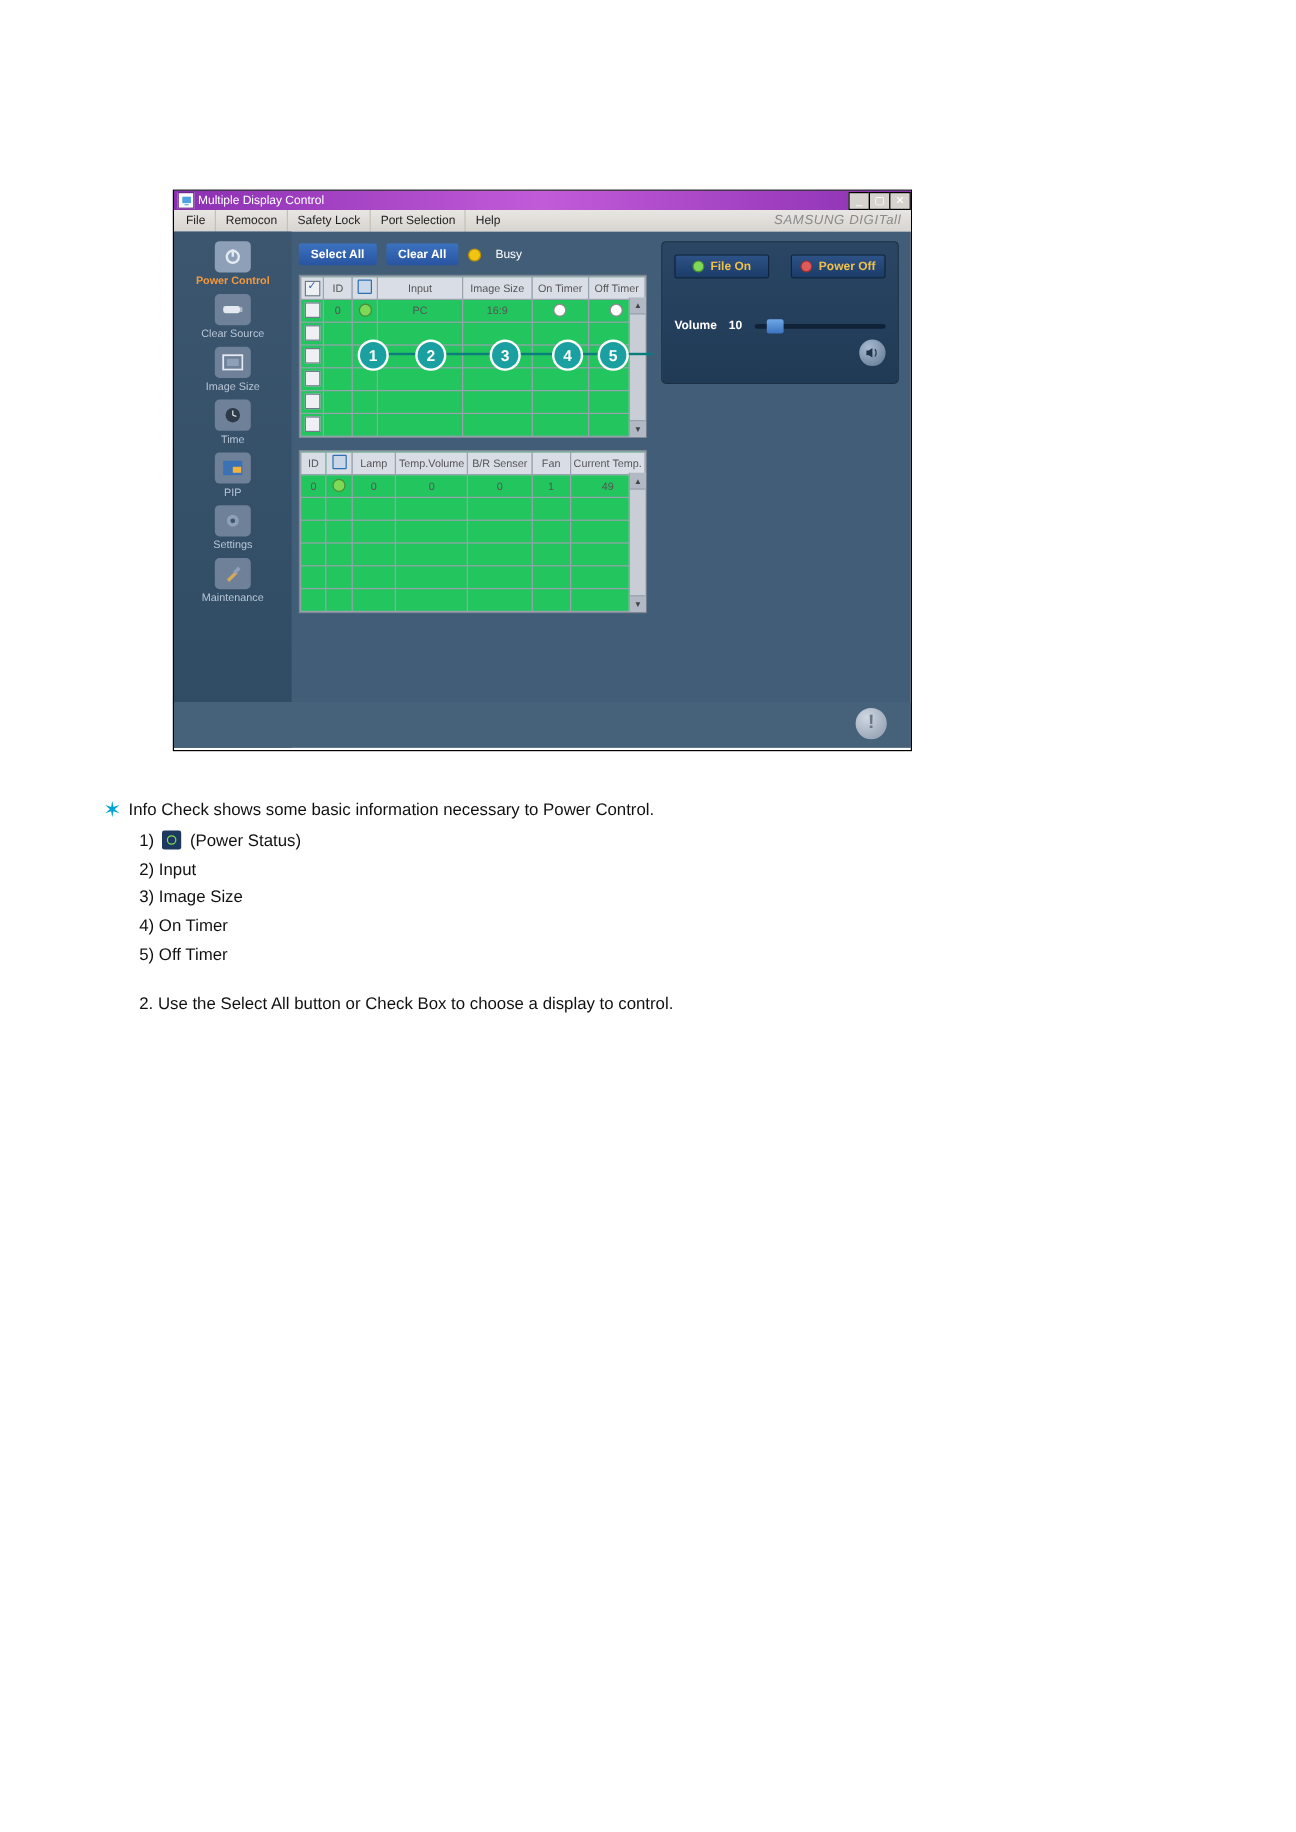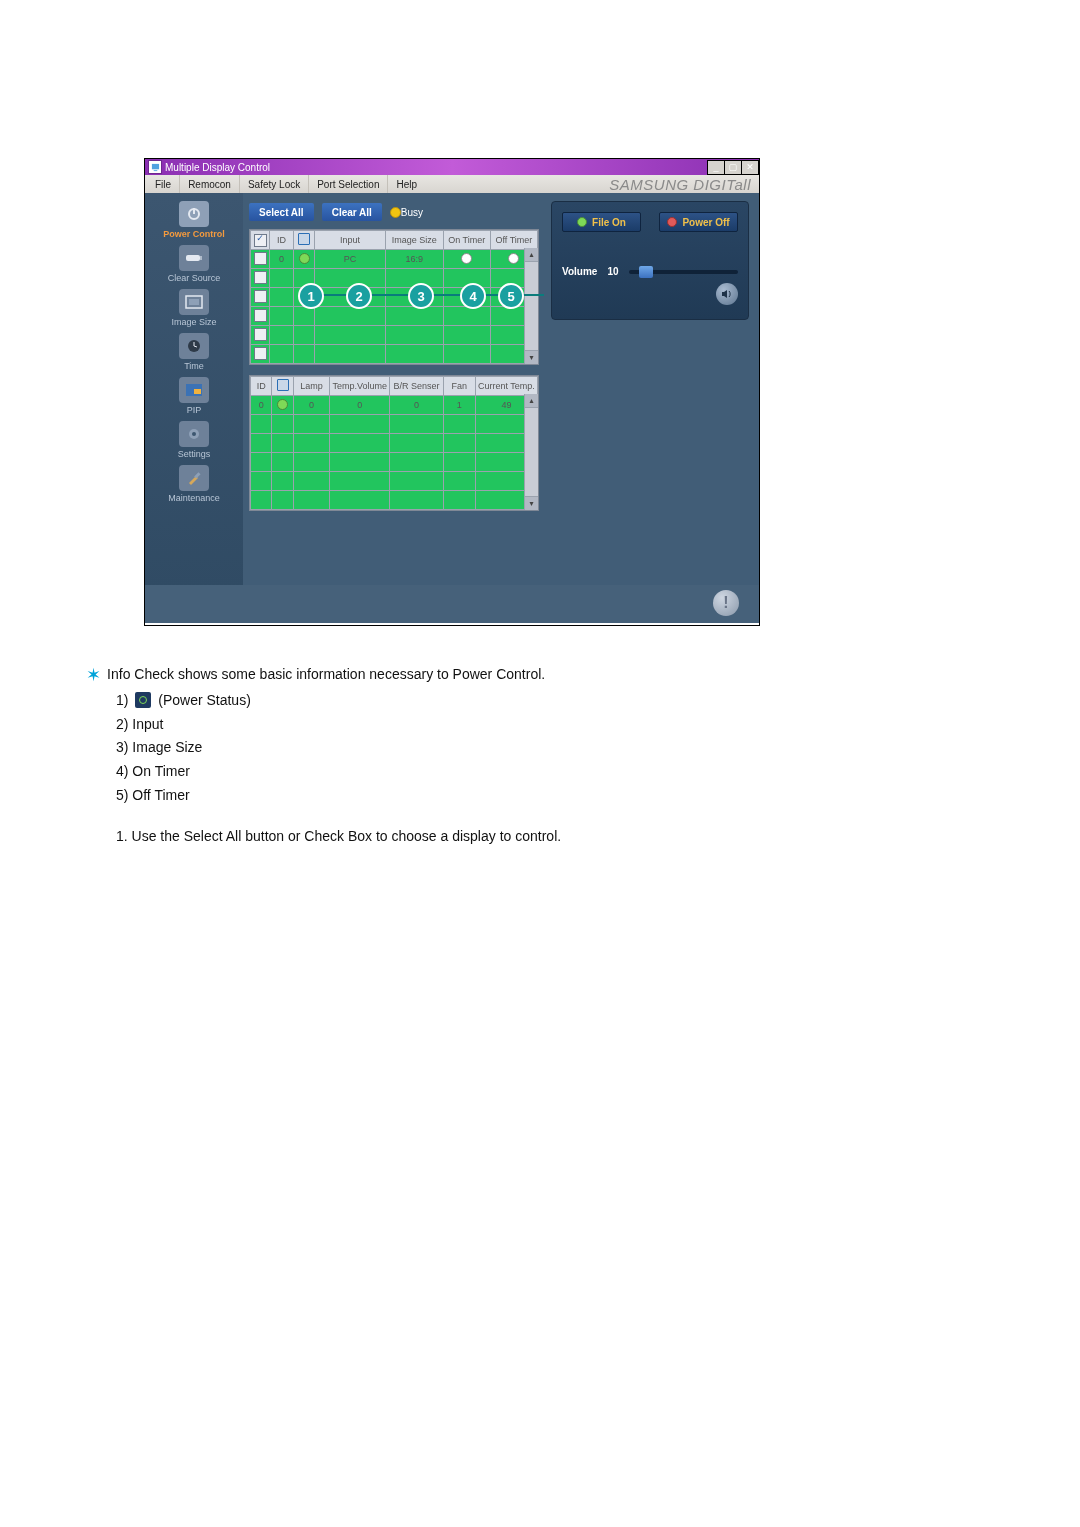--- a/index.html
+++ b/index.html
@@ -8,35 +8,35 @@
   .app{position:absolute;left:144px;top:142px;width:614px;height:466px;border:1px solid #000;margin-top:16px;}
   .titlebar{height:16px;background:linear-gradient(90deg,#8a2fb2 0%,#c25bd8 50%,#8a2fb2 100%);display:flex;align-items:center;color:#fff;font-size:10px;}
   .titlebar .ico{width:12px;height:12px;margin:0 3px;background:#fff;border:1px solid #6e2790;display:inline-flex;align-items:center;justify-content:center;}
   .titlebar .ico svg{width:9px;height:9px;}
   .titlebar .title{flex:1;}
   .winbtns{display:flex;}
   .winbtn{width:16px;height:13px;background:#d6d3ce;border:1px solid #000;margin-left:-1px;display:flex;align-items:center;justify-content:center;font-size:9px;}
   .menubar{height:18px;background:linear-gradient(#e8e6e2,#d8d5d0);display:flex;align-items:center;font-size:10px;color:#222;padding:0 2px;}
   .menubar .m{padding:0 8px;height:100%;display:flex;align-items:center;border-right:1px solid #c4c0b9;}
   .menubar .m.last{border-right:none;flex:0;}
-  .menubar .brand{margin-left:auto;padding-right:6px;font-style:italic;color:#8a8a8a;font-size:15px;letter-spacing:.5px;}
+  .menubar .brand{margin-left:auto;padding-right:6px;font-style:italic;color:#8a8a8a;font-size:11px;letter-spacing:.5px;}
   .clientarea{height:430px;background:#415d77;display:flex;}
   
   .sidebar{width:98px;background:linear-gradient(#3c5670,#2f4a63);padding-top:8px;}
   .sbitem{display:flex;flex-direction:column;align-items:center;margin-bottom:6px;}
   .sbicon{width:30px;height:26px;border-radius:4px;background:#6e8199;display:flex;align-items:center;justify-content:center;}
   .sbitem.active .sbicon{background:#8ea0b7;}
   .sblabel{color:#b8c6d6;font-size:9px;margin-top:2px;}
   .sbitem.active .sblabel{color:#f39a3e;font-weight:bold;}
   
   .main{flex:1;display:flex;gap:12px;padding:8px 10px 8px 6px;}
   .leftpane{width:290px;display:flex;flex-direction:column;}
   .toolbar{display:flex;align-items:center;gap:8px;height:22px;margin-bottom:6px;}
   .btn{height:18px;padding:0 10px;background:linear-gradient(#3c72c0,#2854a0);color:#fff;font-size:10px;font-weight:bold;display:flex;align-items:center;border-radius:2px;}
-  .busy{display:flex;align-items:center;gap:0;color:#fff;font-size:10px;}
+  .busy{display:flex;align-items:center;gap:12px;color:#fff;font-size:10px;}
   .busy-dot{width:9px;height:9px;border-radius:50%;background:#f1c40f;border:1px solid #b89010;}
   
   table{border-collapse:collapse;width:100%;background:#22c55e;font-size:9px;color:#555;table-layout:fixed;}
   th,td{border:1px solid #9aa2ae;height:18px;text-align:center;padding:0;}
   th{background:#d8dde6;font-weight:normal;}
   .colchk{width:18px;} .colid{width:22px;} .colstat{width:20px;}
   .gridwrap{position:relative;border:1px solid #7f8896;}
   .gridwrap .scroll{position:absolute;right:0;top:18px;bottom:0;width:13px;background:#c9cdd6;border-left:1px solid #9aa2ae;}
   .scroll .arrow{height:13px;background:#b2b8c4;border-bottom:1px solid #9aa2ae;display:flex;align-items:center;justify-content:center;font-size:8px;color:#444;}
   .scroll .arrow.d{position:absolute;bottom:0;left:0;right:0;border-top:1px solid #9aa2ae;border-bottom:none;}
@@ -403,16 +403,16 @@
   </div>
 
   <div class="desc">
     <div class="row"><span class="star">✶</span><span>Info Check shows some basic information necessary to Power Control.</span></div>
     <div class="row indent1"><span>1)</span> <span class="pwr-icon-mini"></span> <span>(Power Status)</span></div>
     <div class="row indent1"><span>2)</span> <span>Input</span></div>
     <div class="row indent1"><span>3)</span> <span>Image Size</span></div>
     <div class="row indent1"><span>4)</span> <span>On Timer</span></div>
     <div class="row indent1"><span>5)</span> <span>Off Timer</span></div>
     <div class="gap"></div>
-    <div class="row indent2">1.  Use the Select All button or Check Box to choose a display to control.</div>
+    <div class="row indent2">2.  Use the Select All button or Check Box to choose a display to control.</div>
   </div>
 
 </div>
 
 </body></html>

